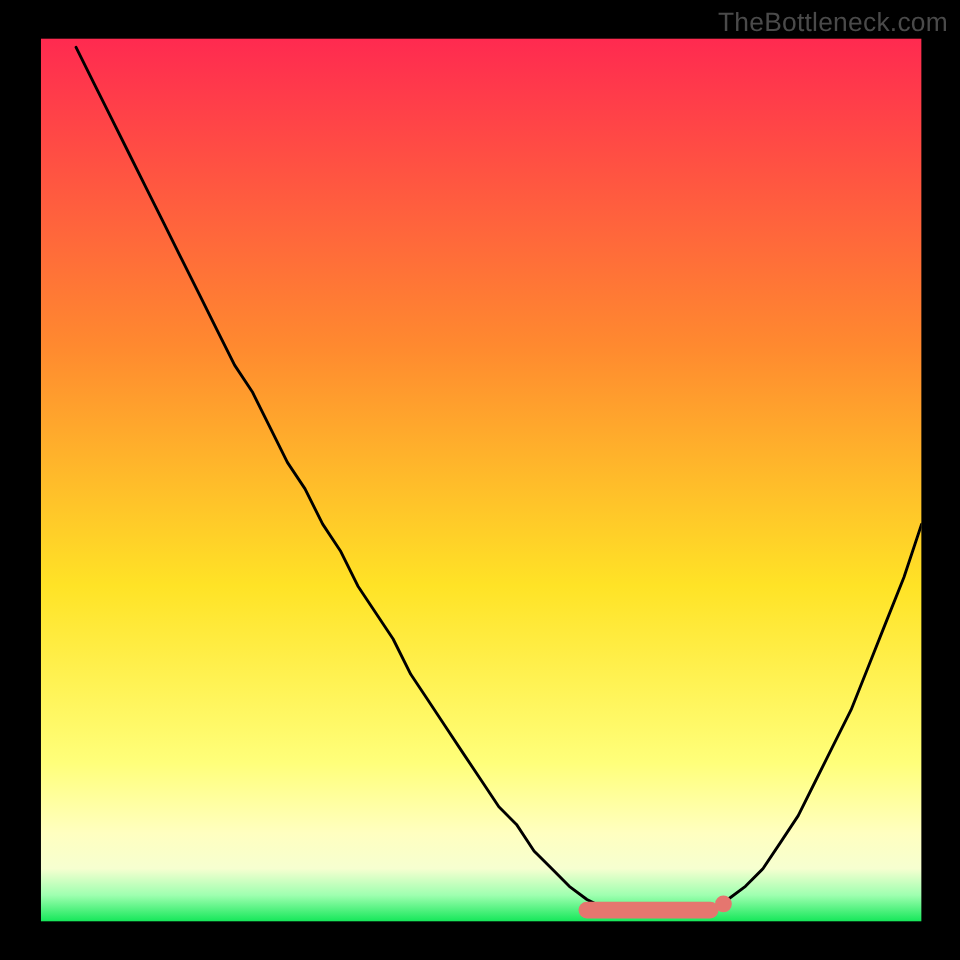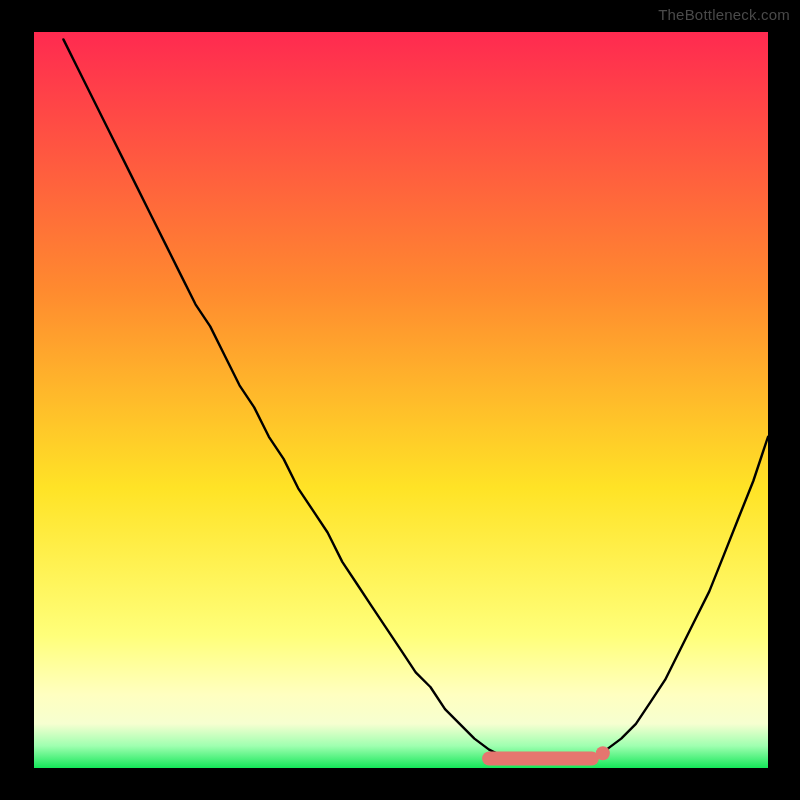--- a/index.html
+++ b/index.html
@@ -15,21 +15,21 @@
     position: relative;
     width: 800px;
     height: 800px;
     background: #000;
   }
   .watermark {
     position: absolute;
     top: 6px;
     right: 10px;
     color: #4a4a4a;
-    font-size: 15px;
+    font-size: 22px;
     font-weight: 500;
     letter-spacing: 0.2px;
     z-index: 10;
   }
   .plot {
     position: absolute;
     left: 34px;
     top: 32px;
     width: 734px;
     height: 736px;

